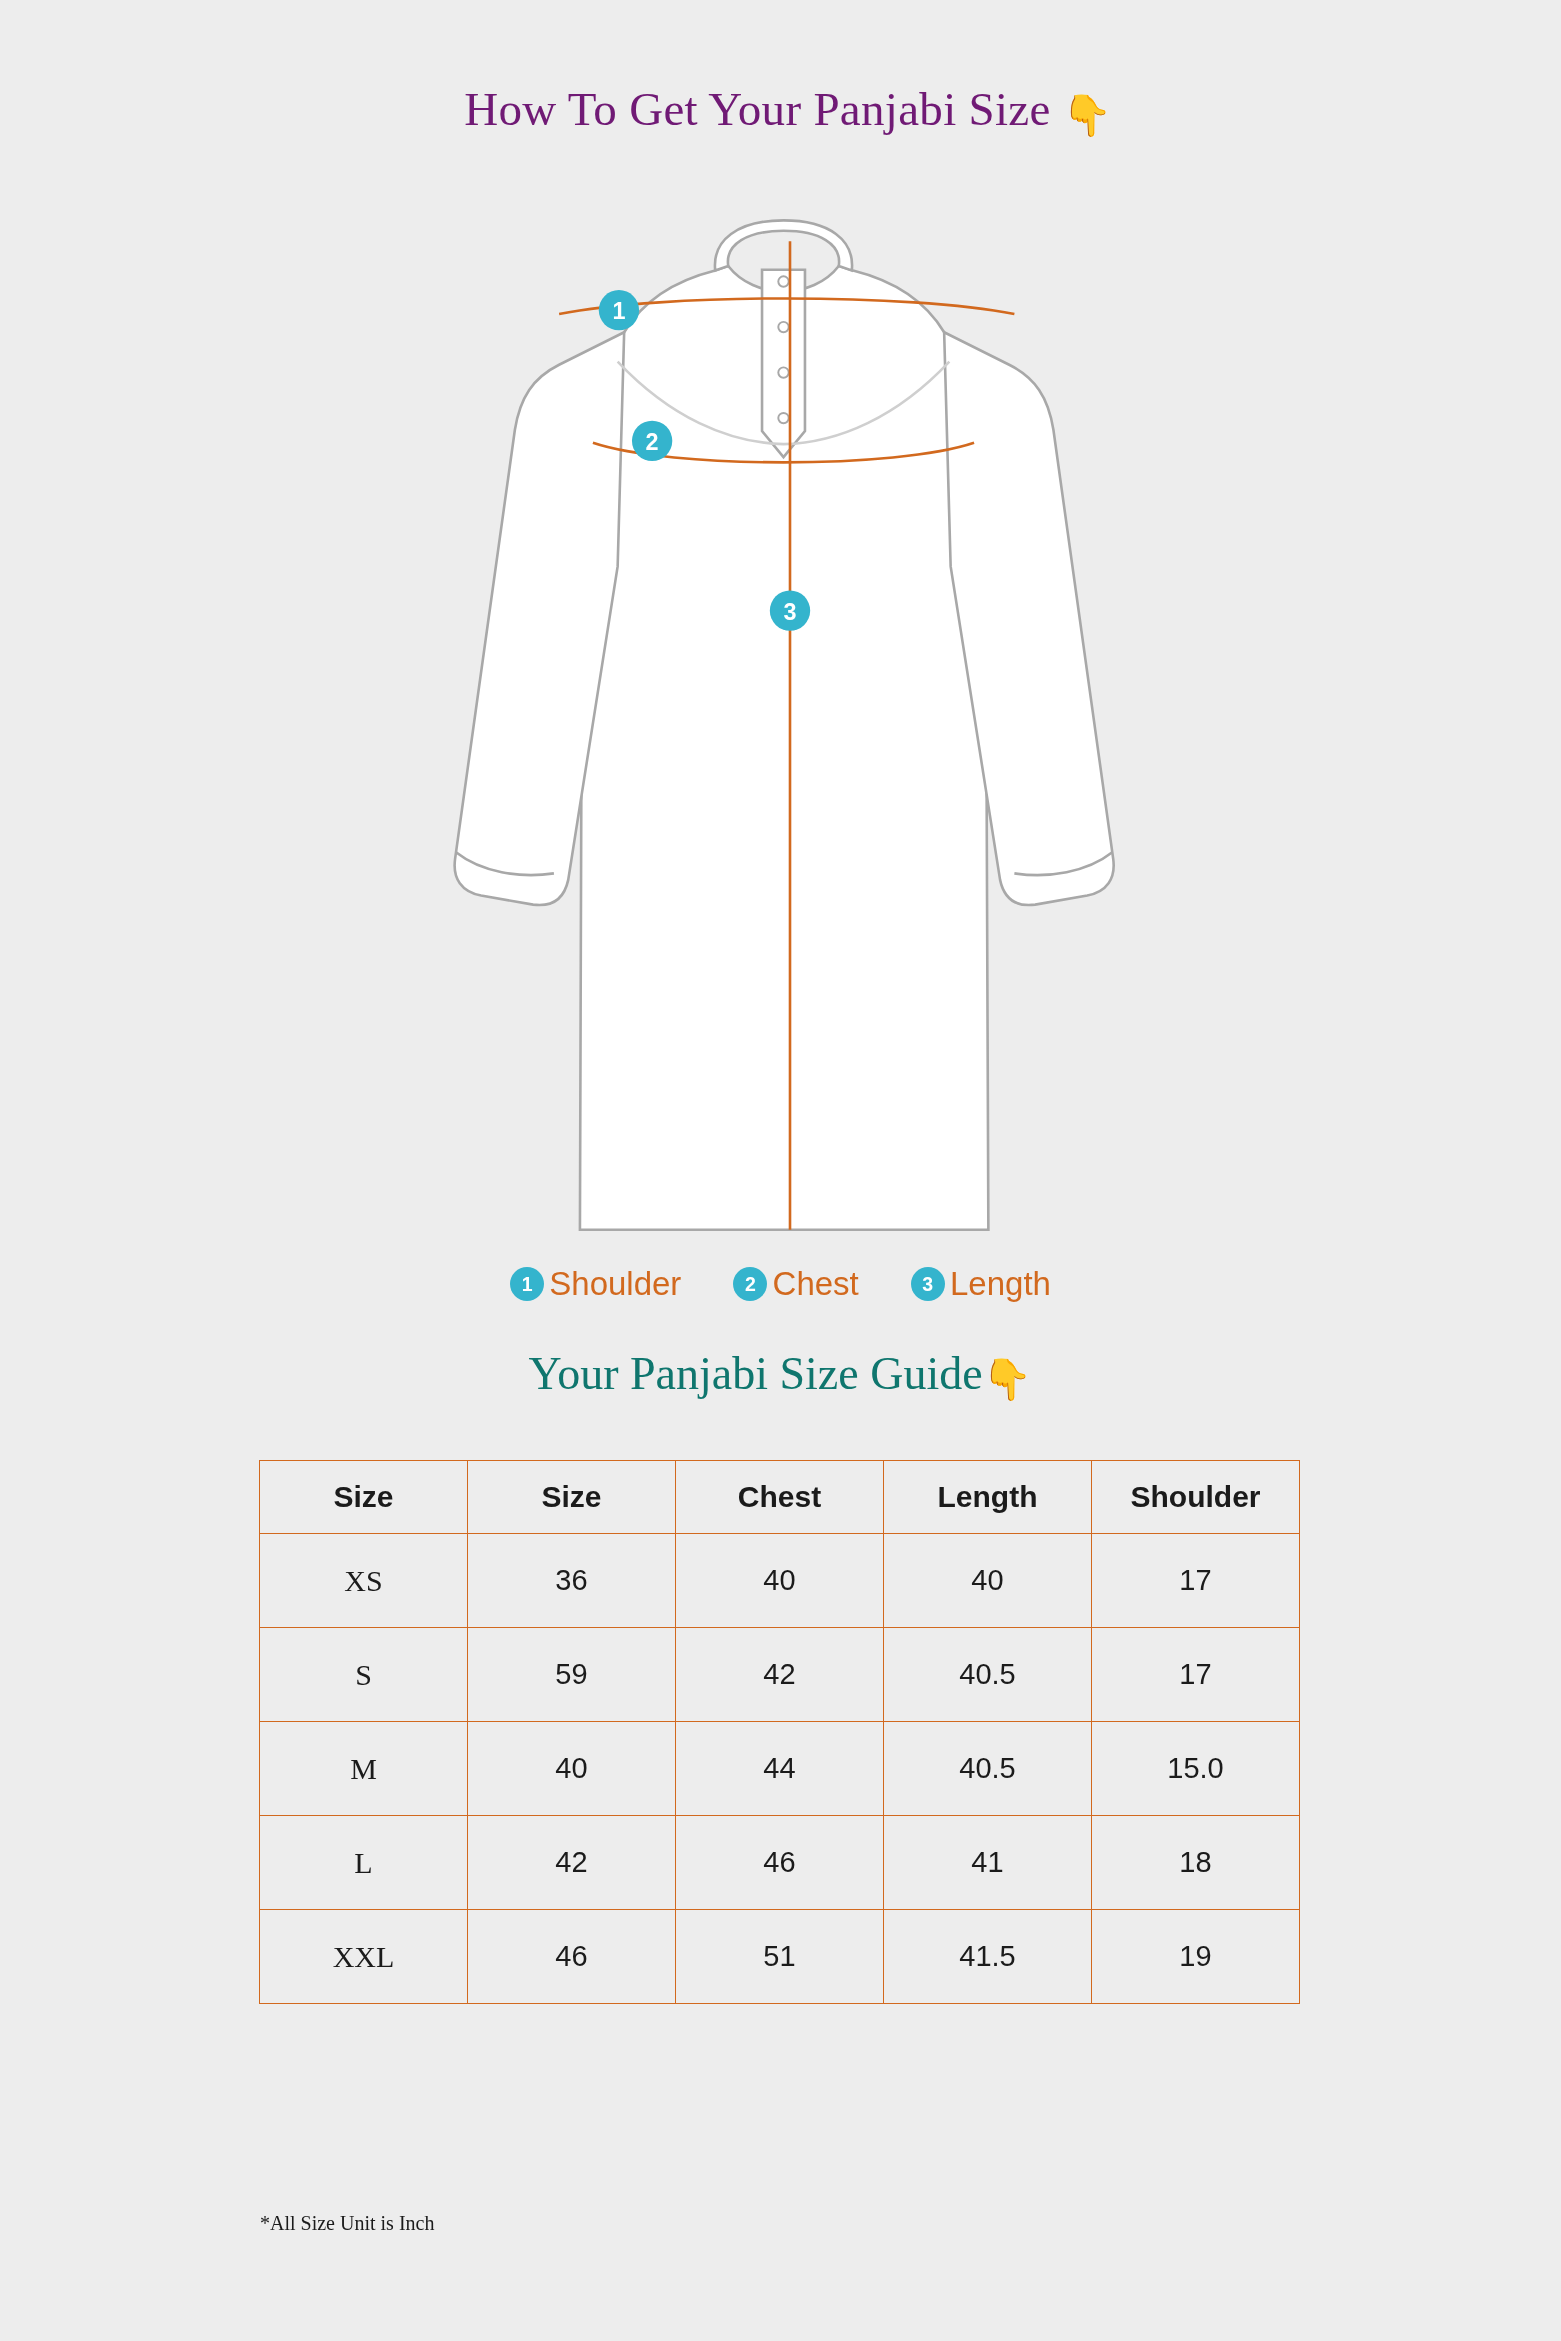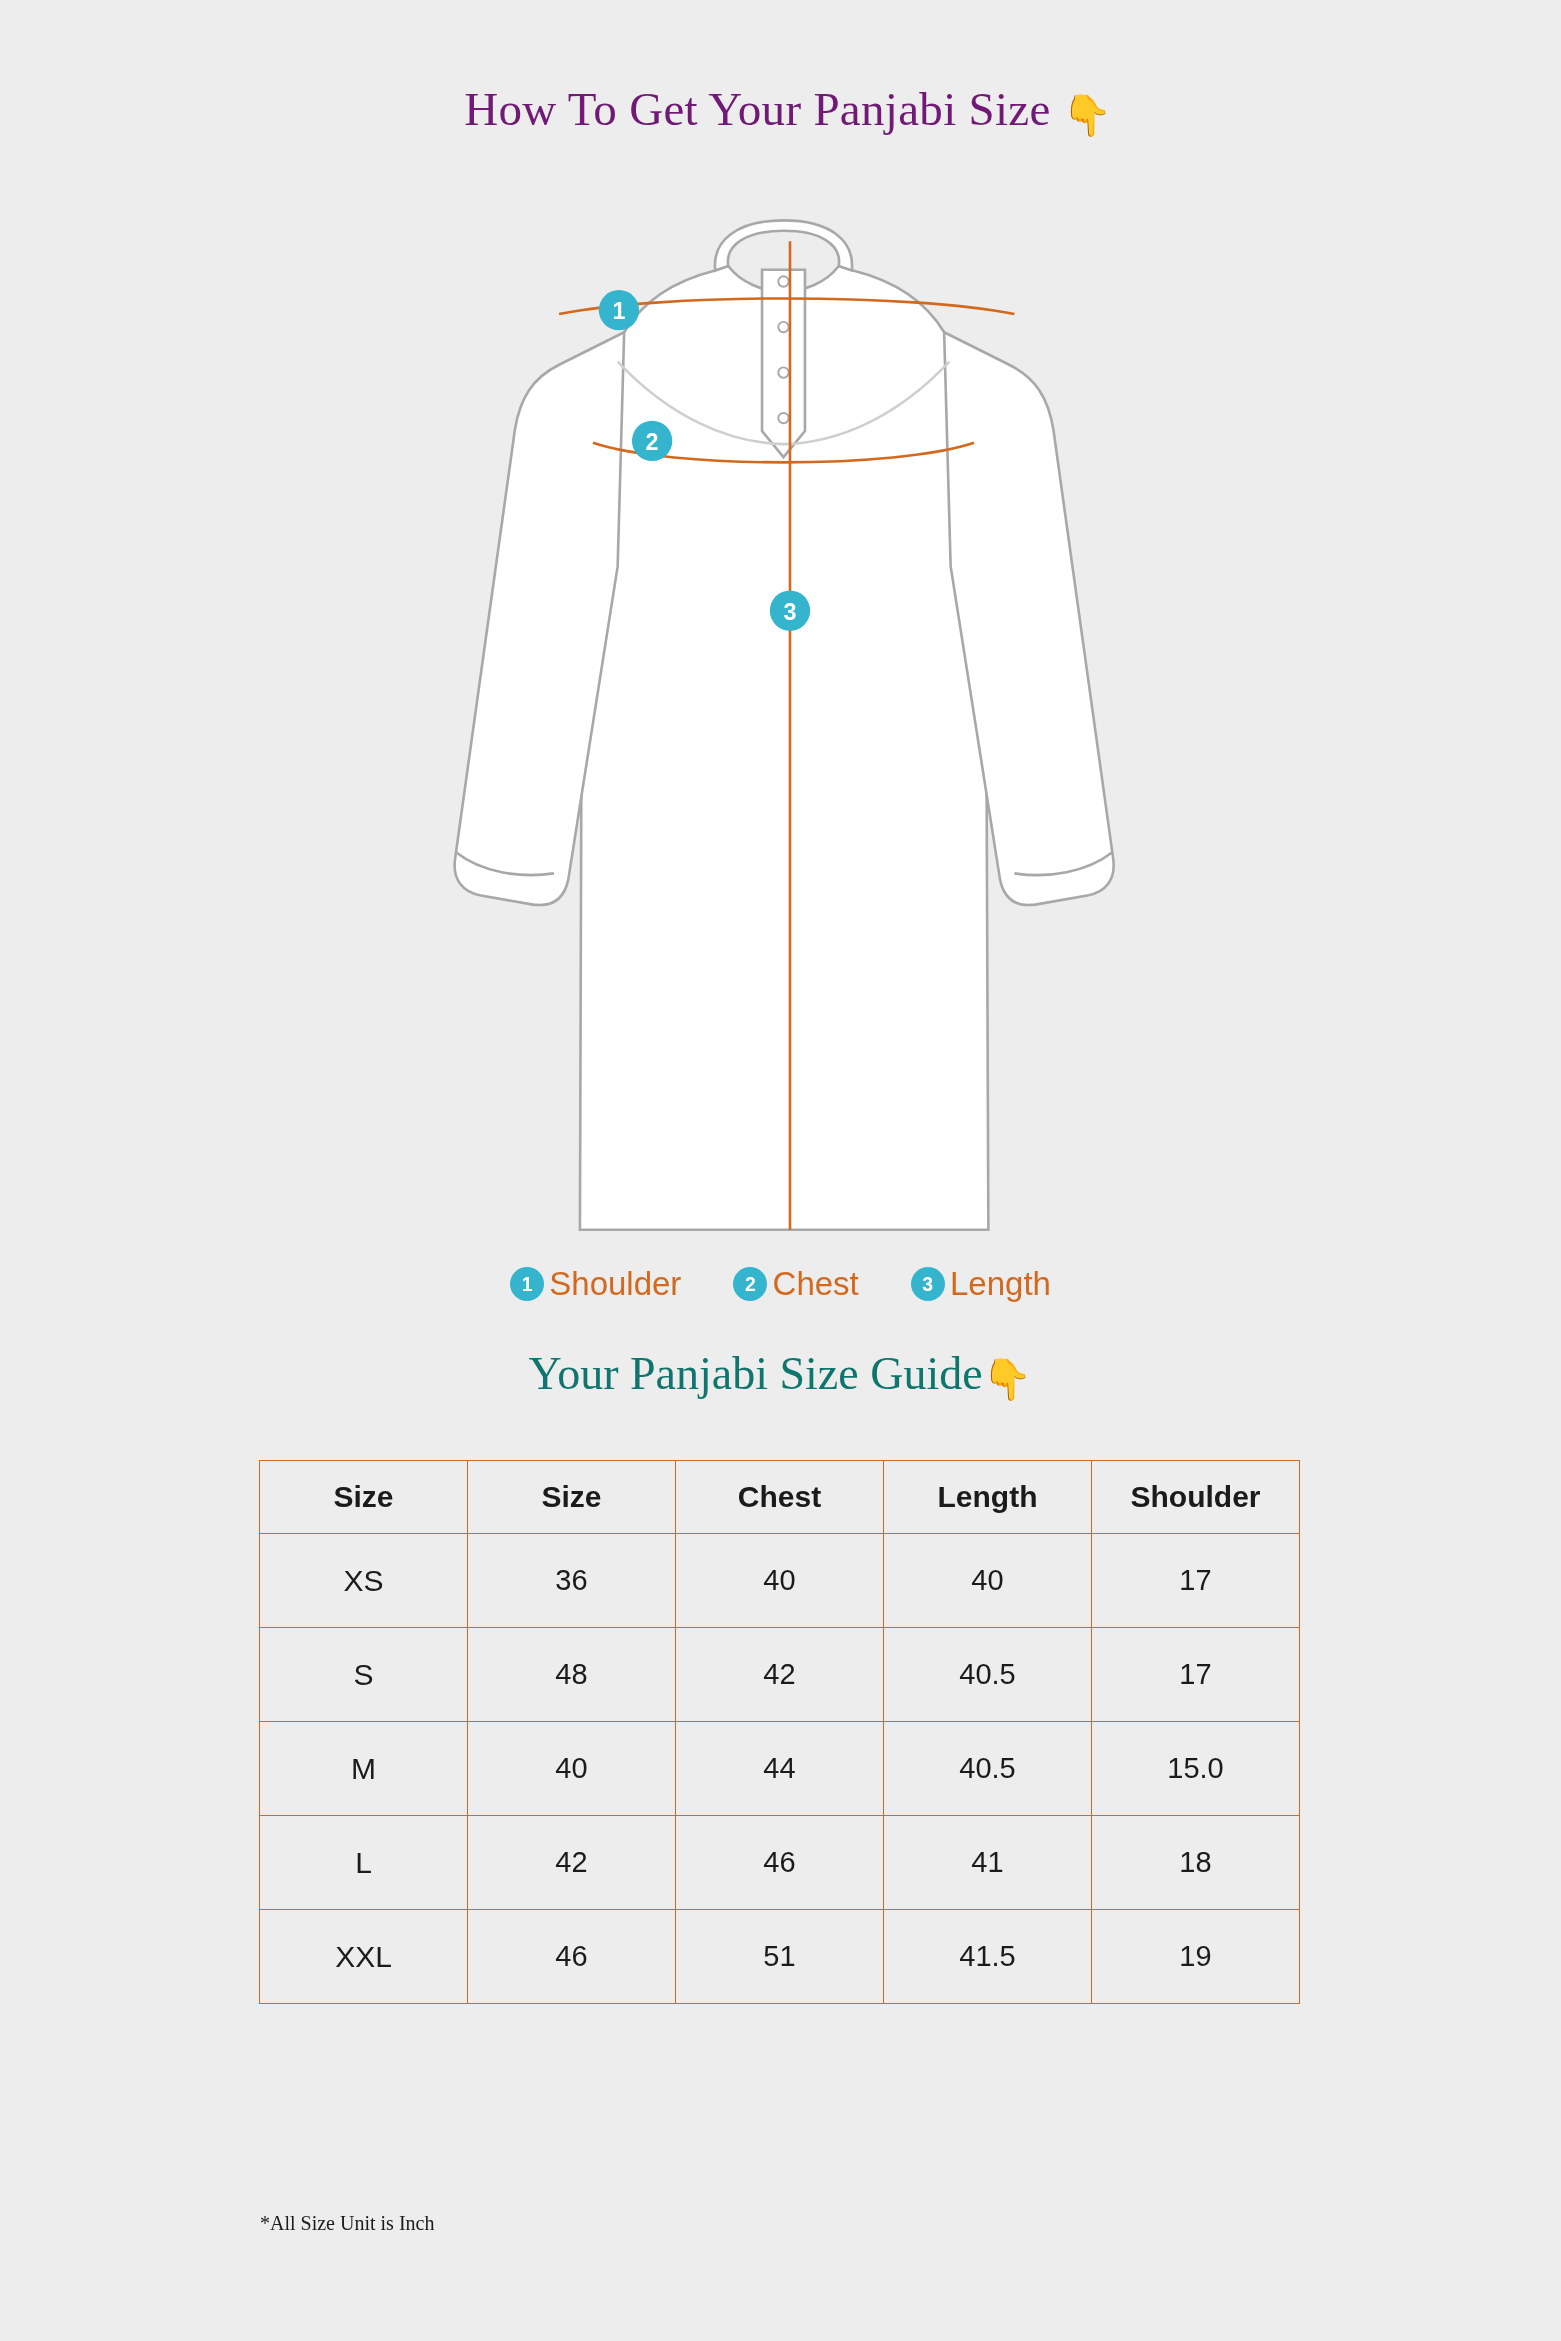--- a/index.html
+++ b/index.html
@@ -117,21 +117,21 @@
     font-size: 30px;
     font-weight: bold;
     height: 72px;
     padding: 0;
   }
   table.size-table td {
     height: 93px;
     padding: 0;
   }
   table.size-table td.c0 {
-    font-family: Liberation Sans, sans-serif;
+    font-family: Liberation Serif, serif;
     font-size: 30px;
   }
   table.size-table td.c1,
   table.size-table td.c2,
   table.size-table td.c3,
   table.size-table td.c4 {
     font-family: "Liberation Sans", sans-serif;
     font-size: 29px;
   }
   .table-note {
@@ -223,21 +223,21 @@
       <tbody id="table-body">
           <tr>
             <td class="c0">XS</td>
             <td class="c1">36</td>
             <td class="c2">40</td>
             <td class="c3">40</td>
             <td class="c4">17</td>
           </tr>
           <tr>
             <td class="c0">S</td>
-            <td class="c1">48</td>
+            <td class="c1">59</td>
             <td class="c2">42</td>
             <td class="c3">40.5</td>
             <td class="c4">17</td>
           </tr>
           <tr>
             <td class="c0">M</td>
             <td class="c1">40</td>
             <td class="c2">44</td>
             <td class="c3">40.5</td>
             <td class="c4">15.0</td>

